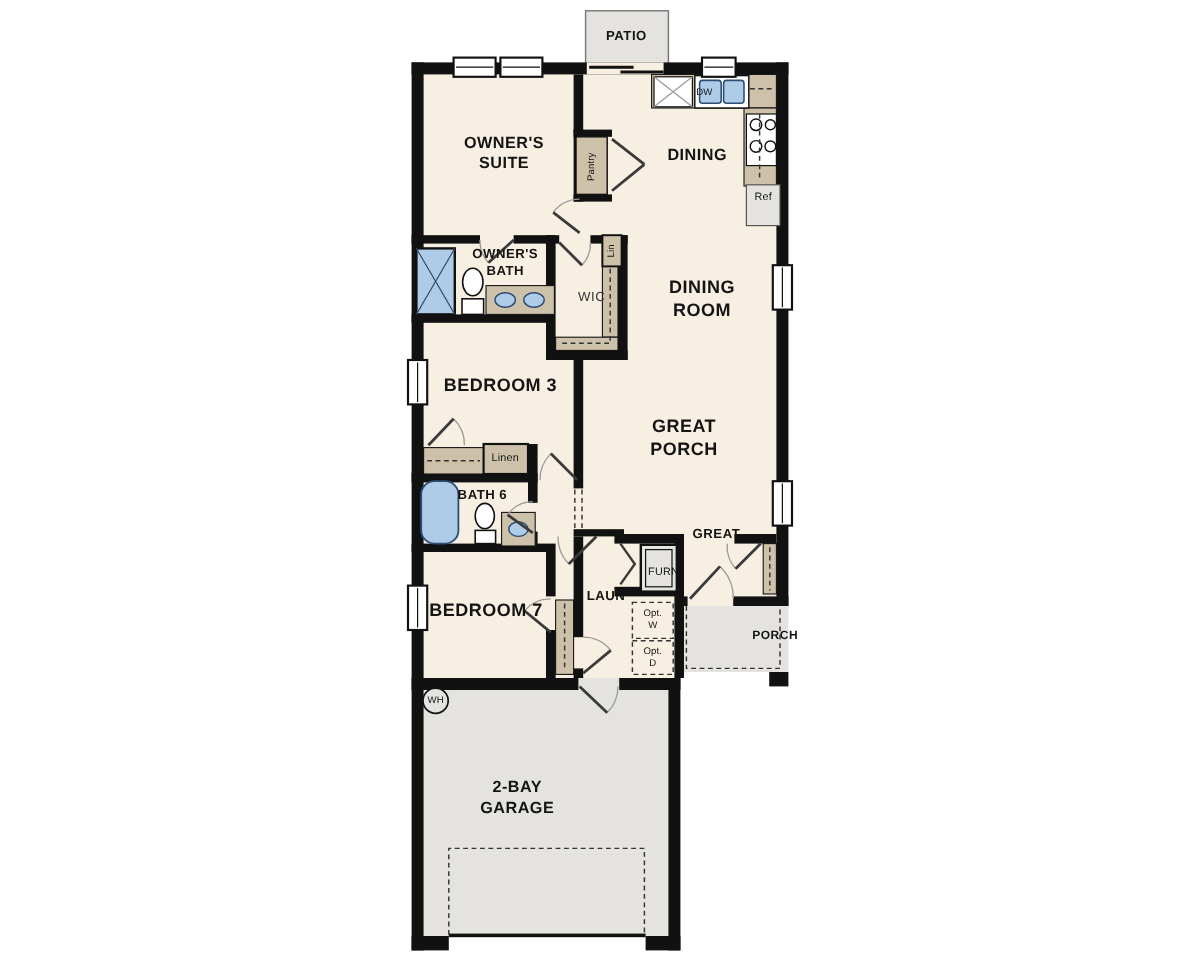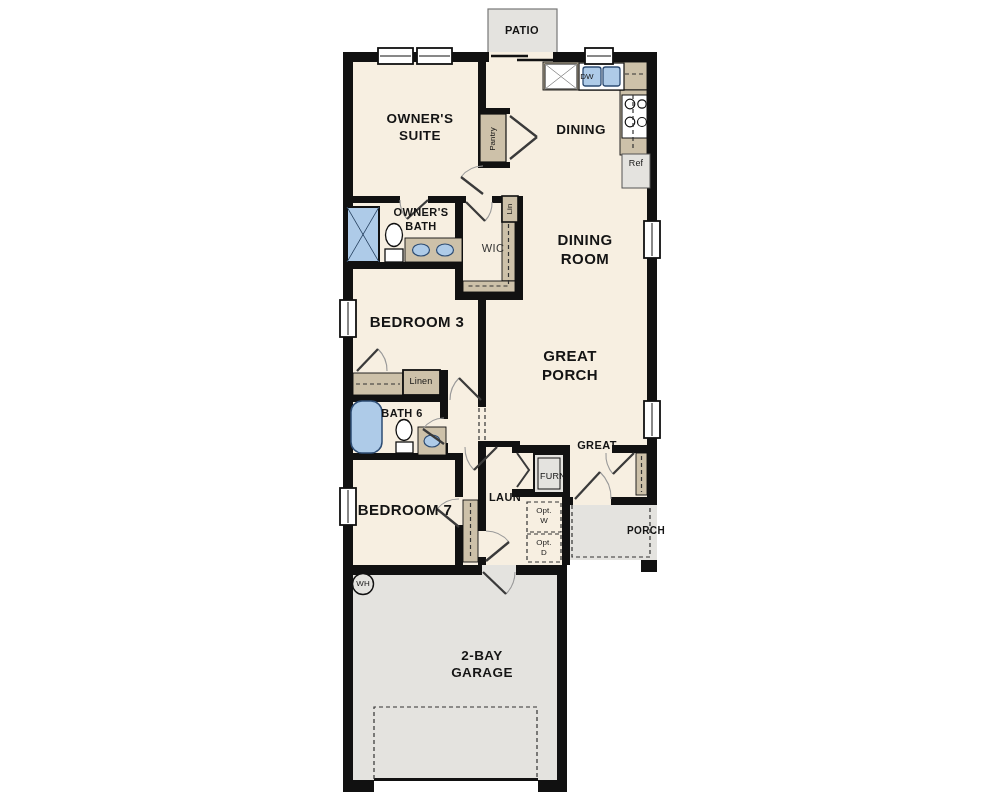--- a/index.html
+++ b/index.html
@@ -206,17 +206,17 @@
   <div class="lbl room-sm" style="left:597px;top:446px">GREAT</div>
   <div class="lbl fix" style="left:553px;top:477px">FURN</div>
   <div class="lbl room-sm" style="left:505px;top:498px">LAUN</div>
   <div class="lbl fix-xs" style="left:544px;top:516px">Opt.
 W</div>
   <div class="lbl fix-xs" style="left:544px;top:548px">Opt.
 D</div>
   <div class="lbl room-sm" style="left:646px;top:531px;font-size:10px">PORCH</div>
   <div class="lbl room-md" style="left:405px;top:510px">BEDROOM 7</div>
   <div class="lbl fix-xs" style="left:363px;top:584px">WH</div>
-  <div class="lbl room-lg" style="left:482px;top:665px">2-BAY
+  <div class="lbl room-lg" style="left:431px;top:665px">2-BAY
 GARAGE</div>
 </div>
 
 </div>
 
 </body></html>

